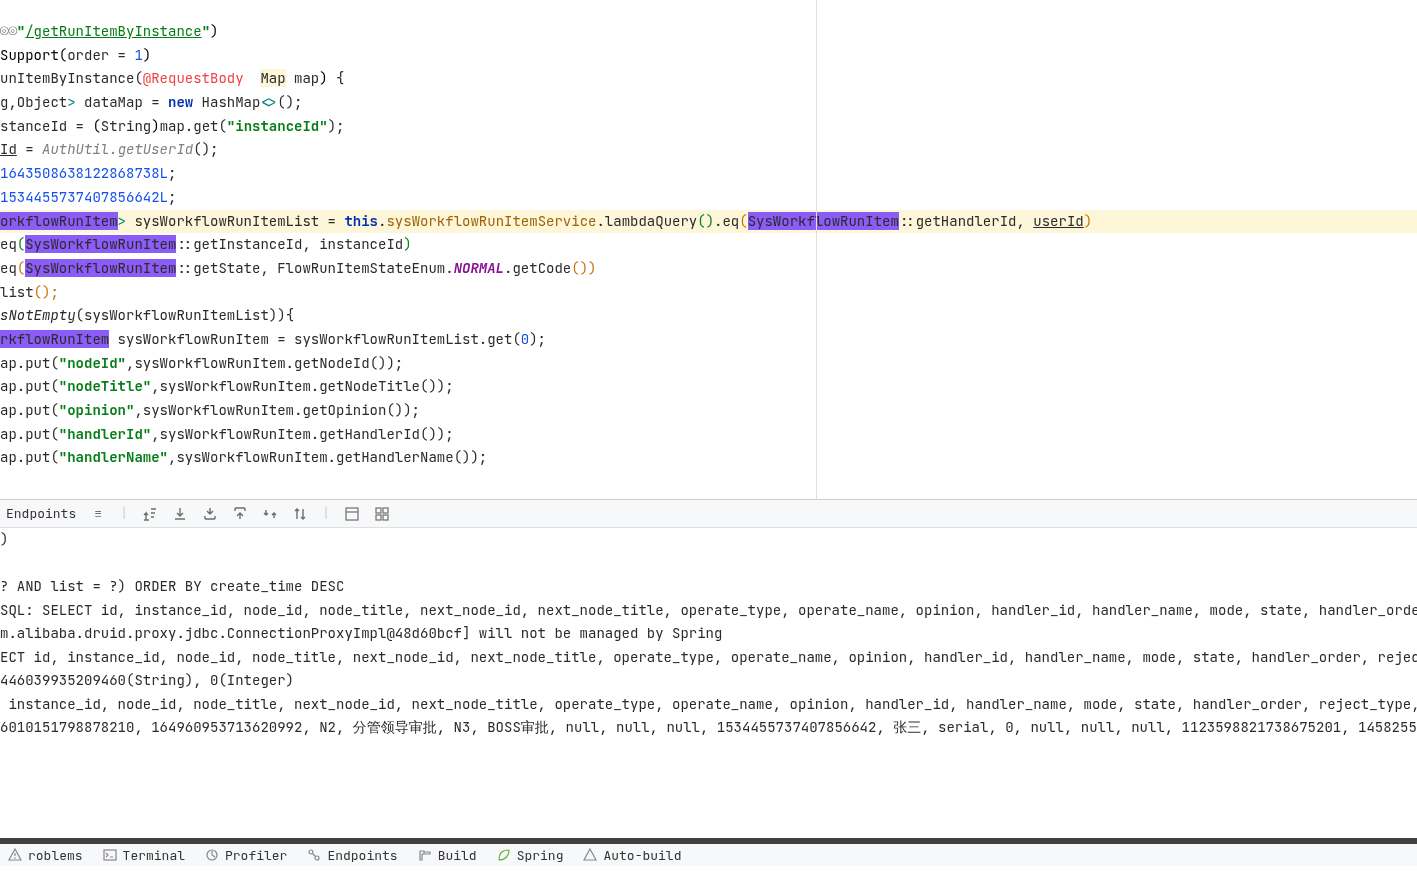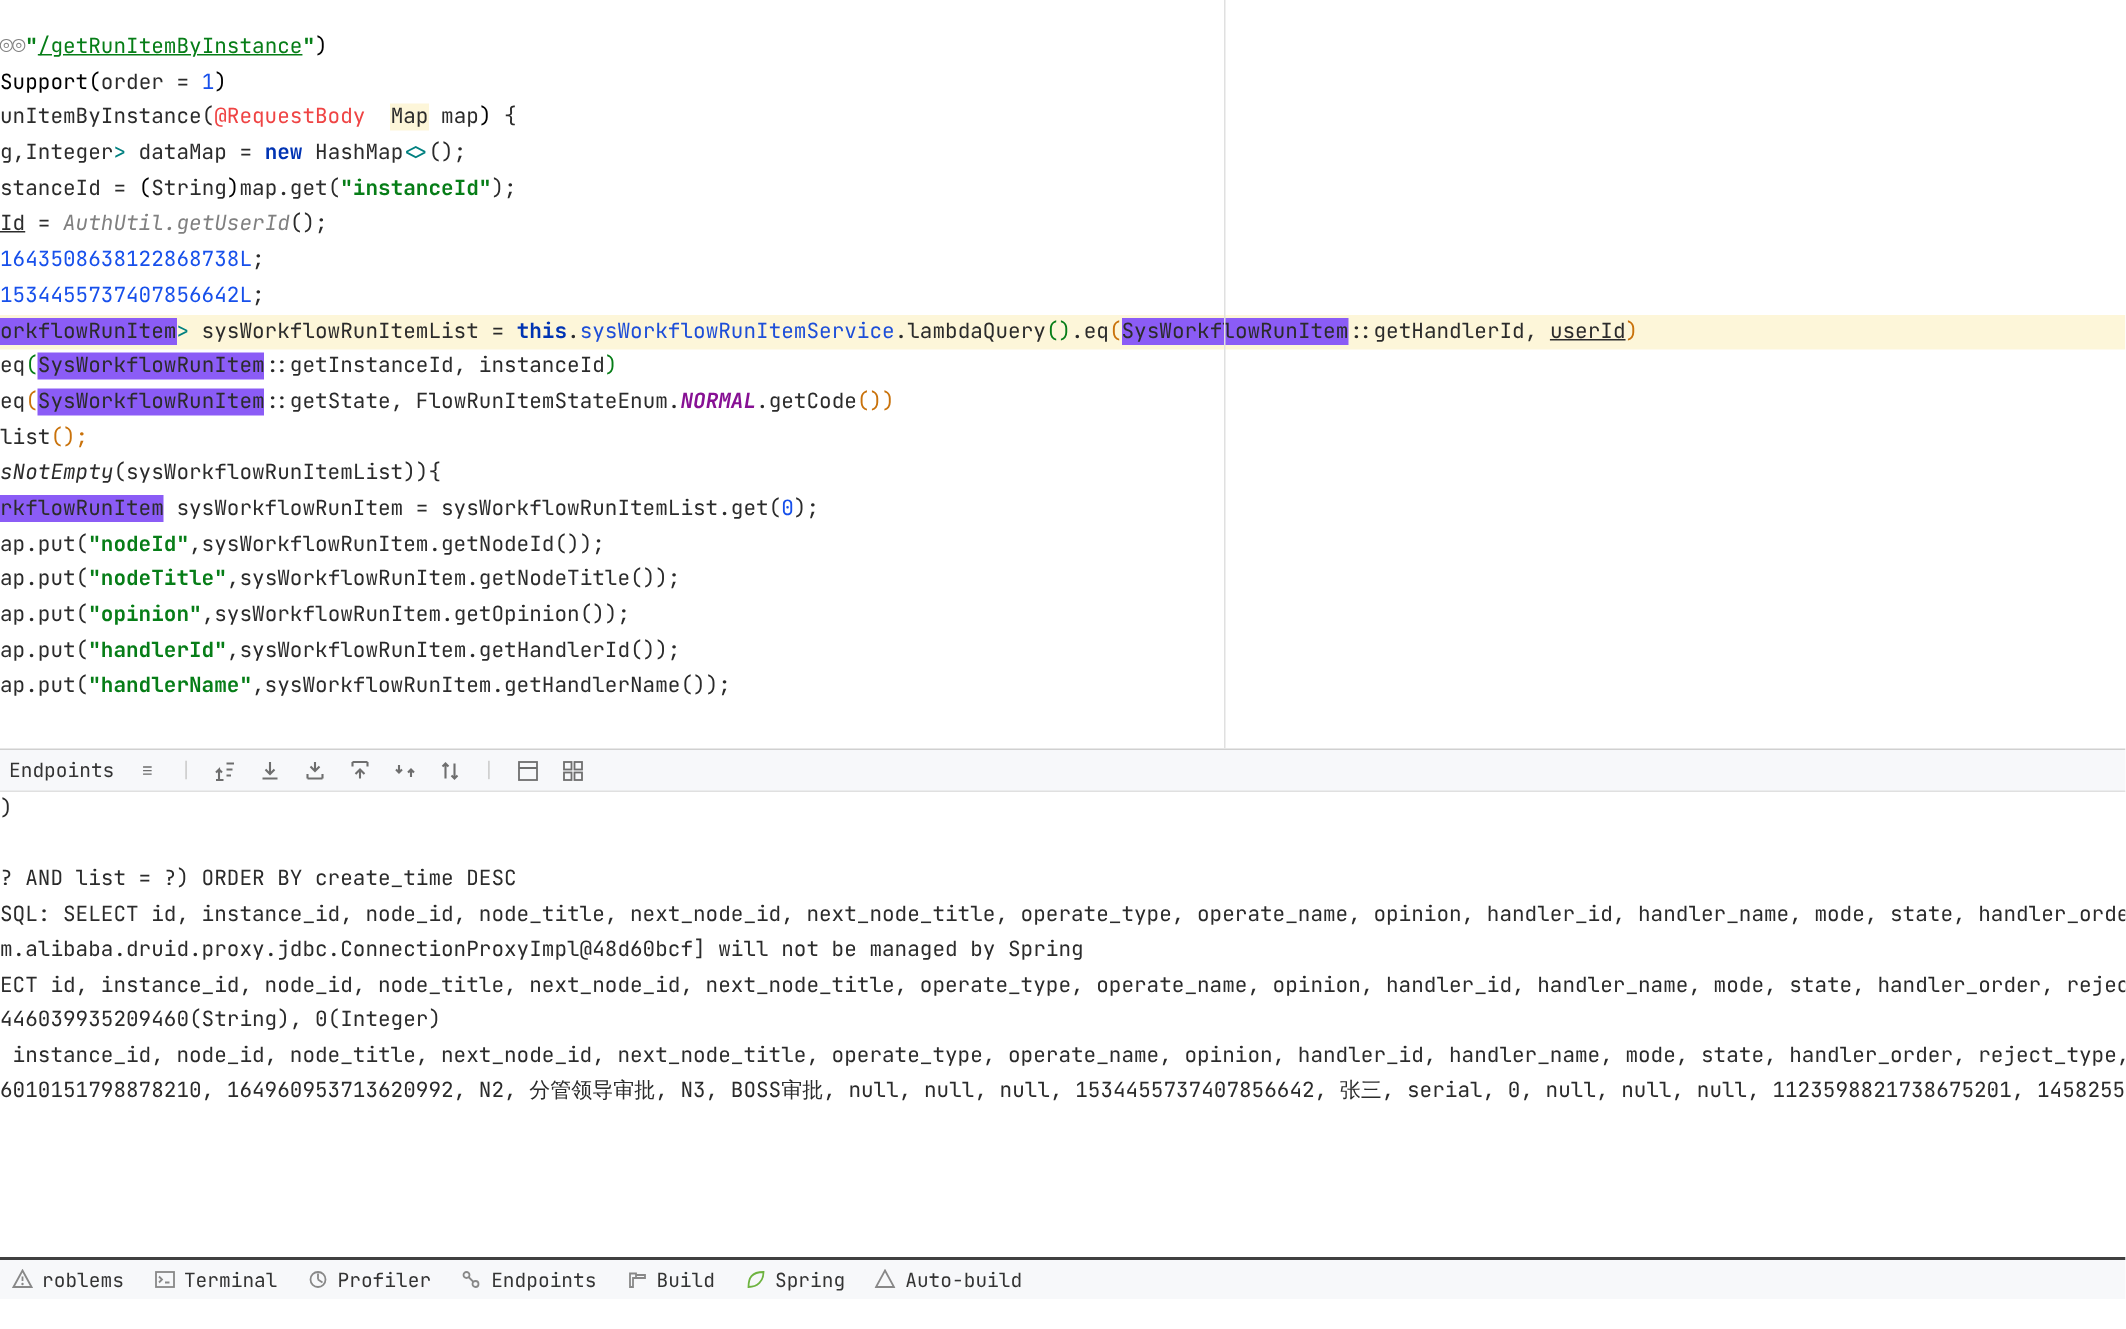--- a/index.html
+++ b/index.html
@@ -31,21 +31,21 @@
     height: 23.7px;
     line-height: 23.7px;
     white-space: pre;
     padding-left: 0;
   }
   .tok-str { color: #067d17; font-weight: bold; }
   .tok-kw  { color: #0033b3; font-weight: bold; }
   .tok-num { color: #1750eb; }
   .tok-ann { color: #ef4444; }
   .tok-type{ color: #000000; }
-  .tok-field{ color: #1d4ed8; }
+  .tok-field{ color: #a16207; }
   .tok-enum{ color: #871094; font-style: italic; font-weight: bold; }
   .tok-static{ color: #808080; font-style: italic; }
   .tok-punc{ color: #000000; }
   .tok-hl  { background: #8b5cf6; }
   .tok-hl2 { background: #fdf6d9; }
   .tok-gen { color: #008080; }
   .tok-url { color: #067d17; font-weight: normal; text-decoration: underline; }
   .panel-toolbar {
     height: 28px;
     display: flex;
@@ -76,21 +76,21 @@
     white-space: pre;
     font-size: 14px;
     padding-left: 0;
   }
   .bottom-bar {
     height: 28px;
     display: flex;
     align-items: center;
     gap: 20px;
     padding: 0 8px;
-    border-top: 2px solid #404040;
+    border-top: 6px solid #404040;
     background: #f7f8fa;
     font-size: 13px;
   }
   .bottom-item {
     display: flex;
     align-items: center;
     gap: 6px;
     color: #333;
     cursor: pointer;
   }
@@ -106,21 +106,21 @@
 
 <div class="editor-area">
   <div class="right-gutter"></div>
 
   <div class="code-line"><span class="tok-static">◎◎</span><span class="tok-str">"</span><span class="tok-url">/getRunItemByInstance</span><span class="tok-str">"</span><span class="tok-punc">)</span></div>
 
   <div class="code-line"><span class="tok-type">Support</span><span class="tok-punc">(</span><span>order = </span><span class="tok-num">1</span><span class="tok-punc">)</span></div>
 
   <div class="code-line"><span>unItemByInstance(</span><span class="tok-ann">@RequestBody</span><span>  </span><span class="tok-hl2">Map</span><span> map</span><span class="tok-punc">)</span><span> {</span></div>
 
-  <div class="code-line"><span>g,Integer</span><span class="tok-gen">&gt;</span><span> dataMap = </span><span class="tok-kw">new</span><span> HashMap</span><span class="tok-gen">&lt;&gt;</span><span>();</span></div>
+  <div class="code-line"><span>g,Object</span><span class="tok-gen">&gt;</span><span> dataMap = </span><span class="tok-kw">new</span><span> HashMap</span><span class="tok-gen">&lt;&gt;</span><span>();</span></div>
 
   <div class="code-line"><span>stanceId </span><span>=</span><span class="tok-punc"> (</span><span>String</span><span class="tok-punc">)</span><span>map.get(</span><span class="tok-str">"instanceId"</span><span>);</span></div>
 
   <div class="code-line"><span style="text-decoration:underline">Id</span><span> = </span><span class="tok-static">AuthUtil</span><span class="tok-static">.</span><span class="tok-static">getUserId</span><span>();</span></div>
 
   <div class="code-line"><span class="tok-num">1643508638122868738L</span><span>;</span></div>
 
   <div class="code-line"><span class="tok-num">1534455737407856642L</span><span>;</span></div>
 
   <div class="code-line tok-hl2"><span class="tok-hl">orkflowRunItem</span><span class="tok-gen">&gt;</span><span> sysWorkflowRunItemList = </span><span class="tok-kw">this</span><span>.</span><span class="tok-field">sysWorkflowRunItemService</span><span>.lambdaQuery</span><span class="tok-punc" style="color:#067d17">()</span><span>.eq</span><span style="color:#c9720b">(</span><span class="tok-hl">SysWorkflowRunItem</span><span>::getHandlerId, </span><span style="text-decoration:underline">userId</span><span style="color:#c9720b">)</span></div>

